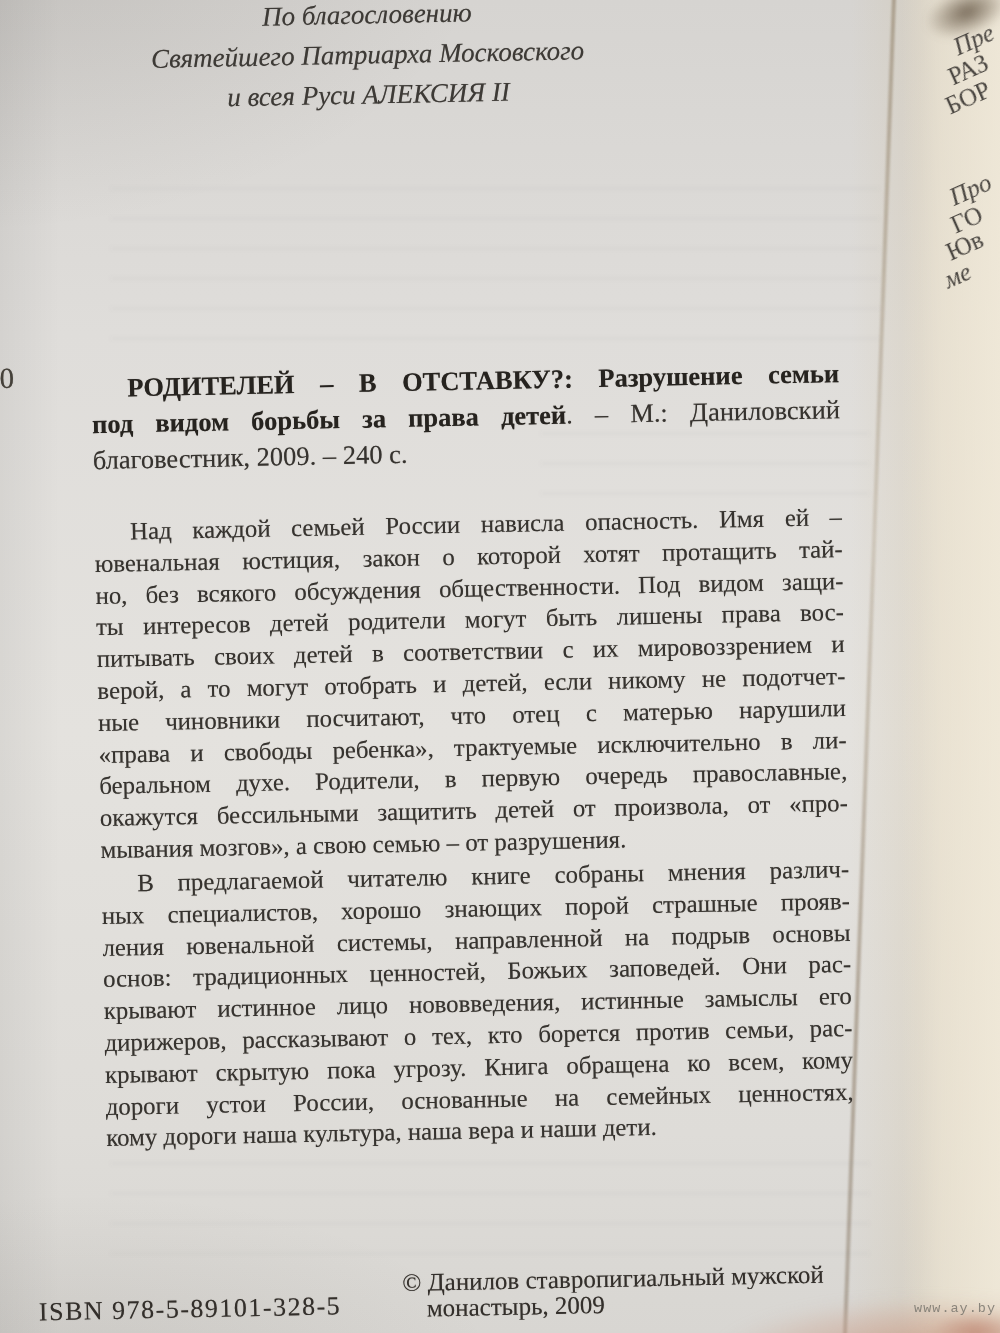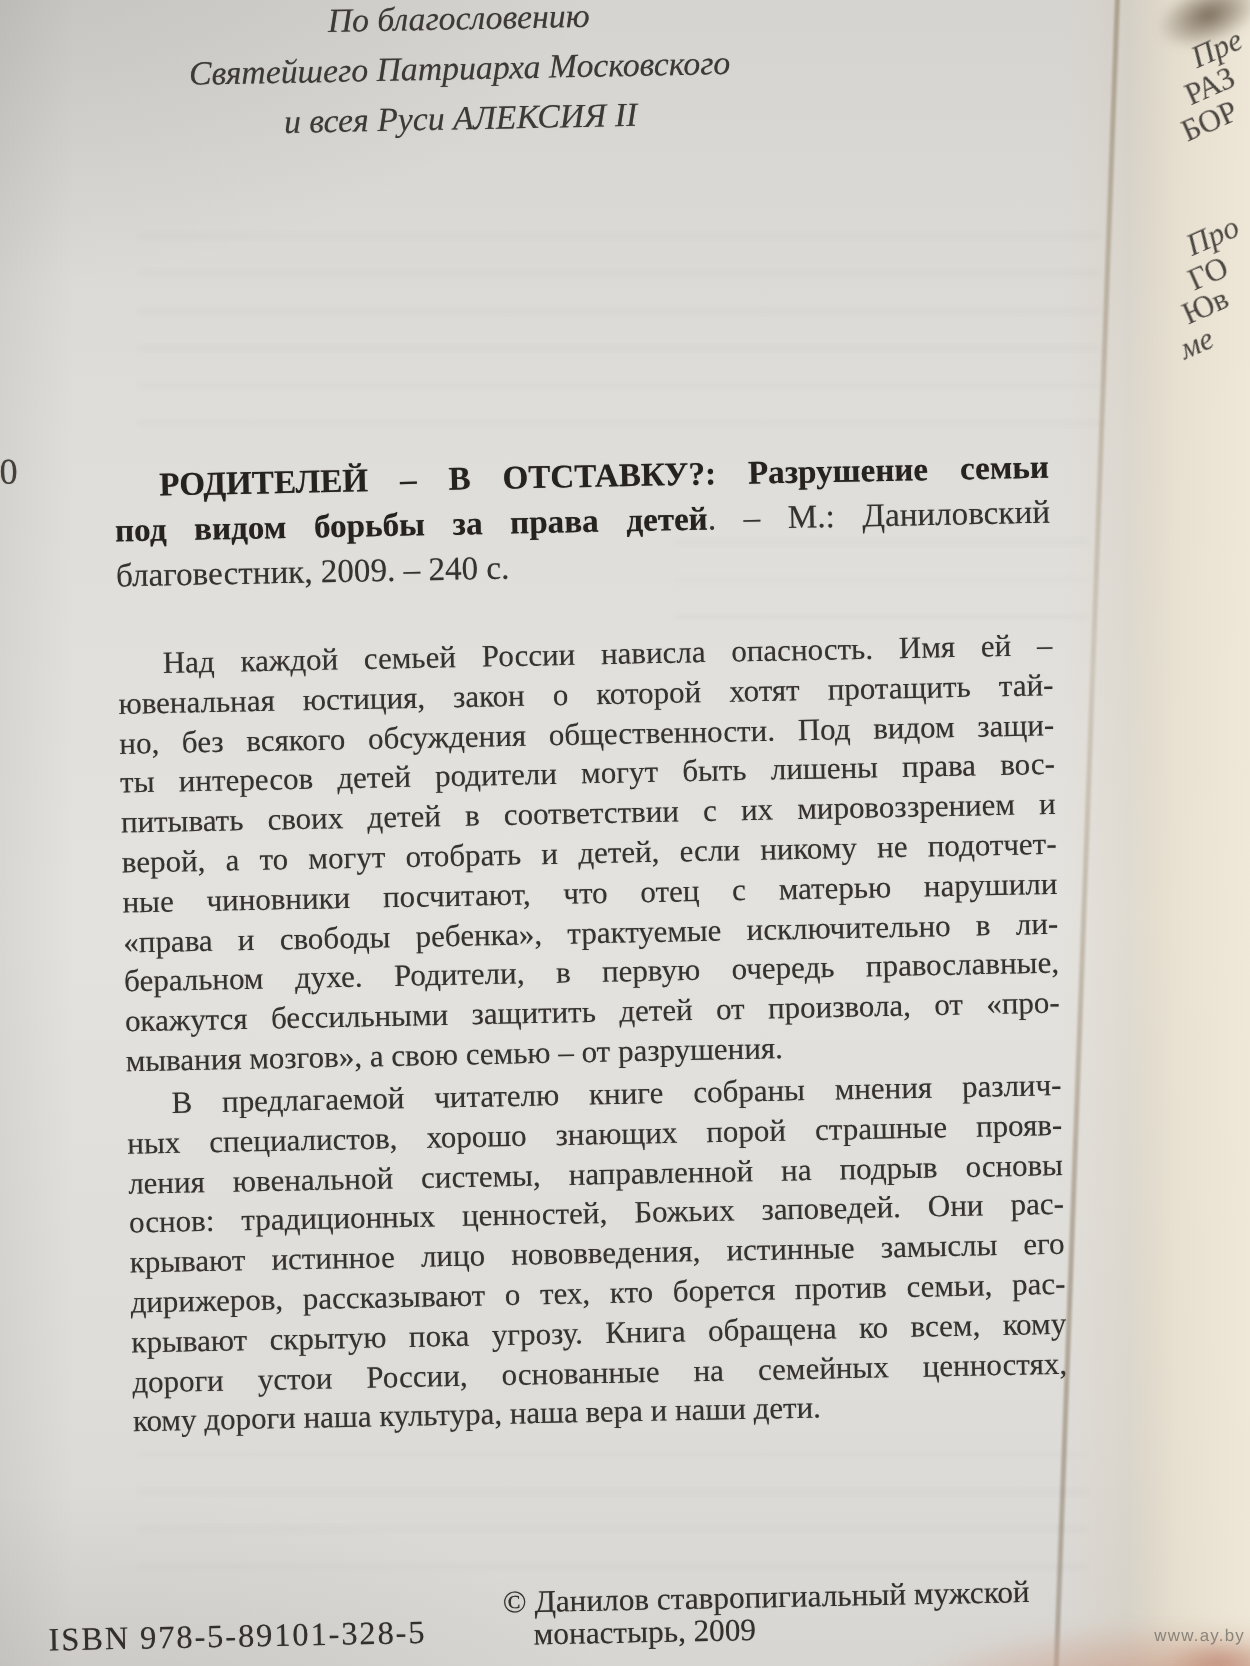--- a/index.html
+++ b/index.html
@@ -66,21 +66,21 @@
   .f4 { left:951px; top:206px; }
   .f5 { left:946px; top:232px; }
   .f6 { left:944px; top:262px; }
 
   
   .timestamp { position:absolute; right:12px; top:1252px;
     font-family:"DejaVu Sans","Liberation Sans",sans-serif; font-size:38px; font-weight:400;
     color:#fafafa; letter-spacing:2px; word-spacing:16px; opacity:0.96;
     text-shadow:0 0 2px rgba(0,0,0,0.12); }
   .watermark { position:absolute; right:4px; top:1301px;
-    font-family:Liberation Sans, sans-serif; font-size:13.5px;
+    font-family:Liberation Mono, monospace; font-size:13.5px;
     color:rgba(115,112,105,0.8); letter-spacing:1px; }
 </style>
 </head>
 <body>
 
 <div class="photo">
 
   <div class="facing-strip"></div>
   <div class="crease"></div>
   <div class="corner-shadow-tr"></div>

